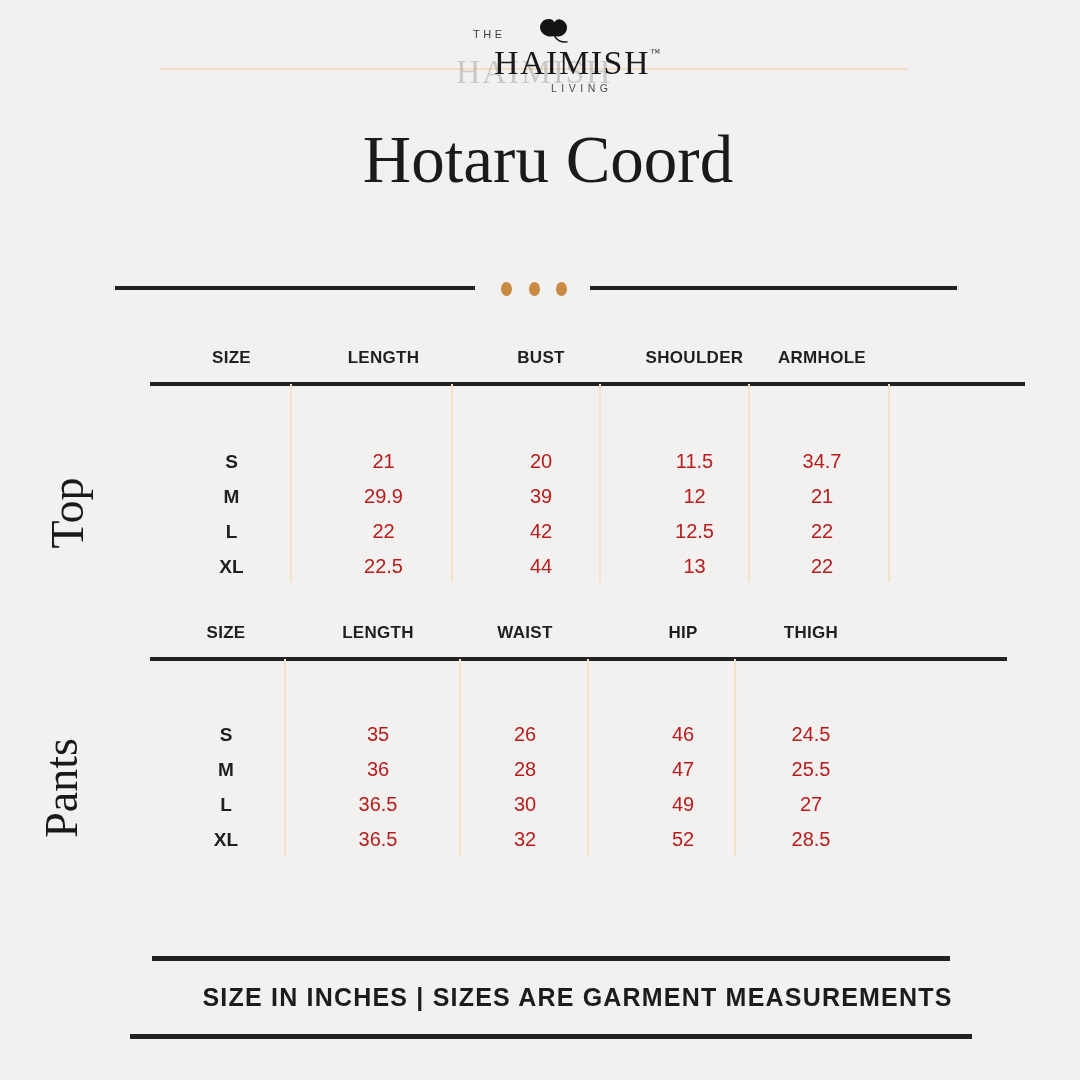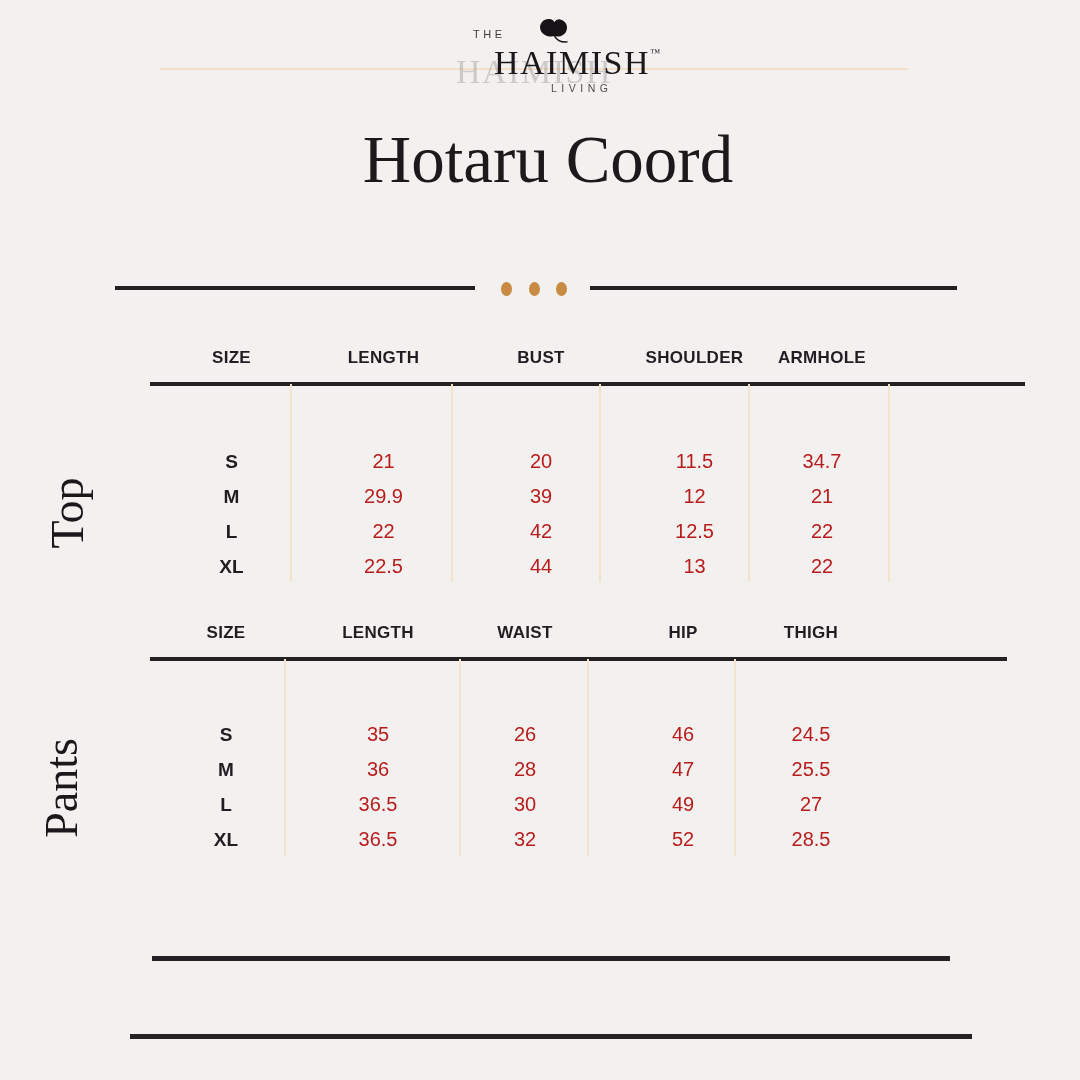--- a/index.html
+++ b/index.html
@@ -172,15 +172,16 @@
         <div class="td val col5">28.5</div>
         <div class="td col6"></div>
       </div>
   </div>
   <div class="vl vp vp1"></div>
   <div class="vl vp vp2"></div>
   <div class="vl vp vp3"></div>
   <div class="vl vp vp4"></div>
 
   <div class="f-line f-line1"></div>
+  <div class="f-note">SIZE IN INCHES | SIZES ARE GARMENT MEASUREMENTS</div>
   <div class="f-line f-line2"></div>
 
 </div>
 
 </body></html>

